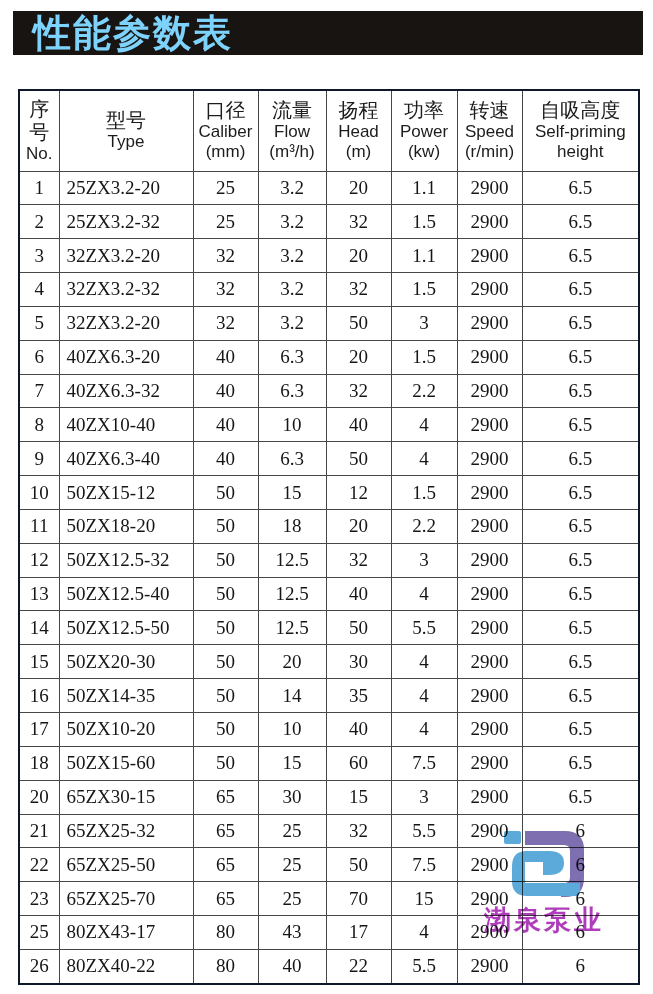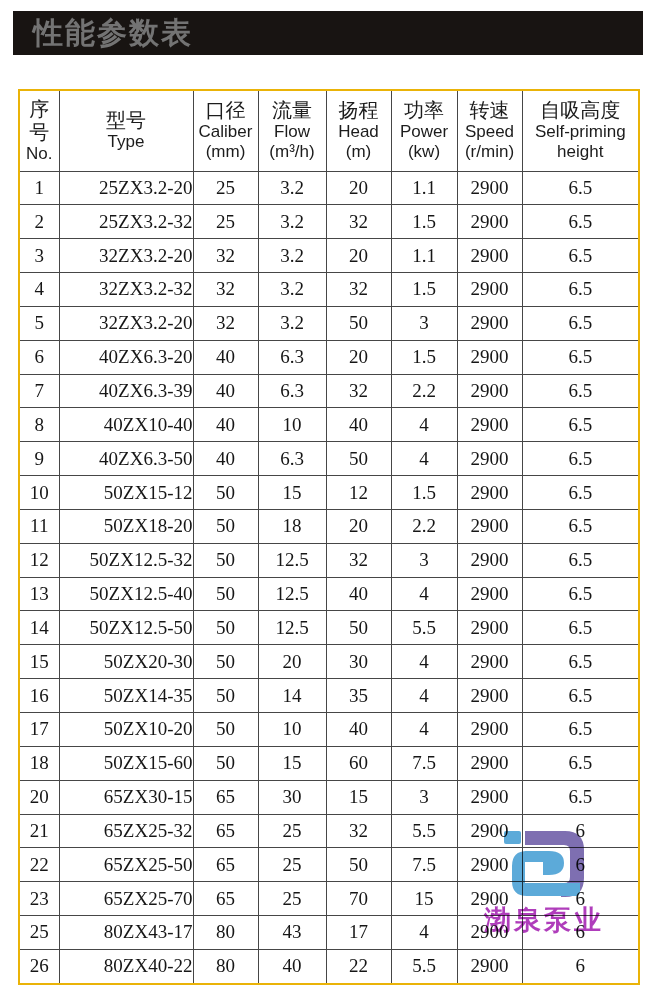--- a/index.html
+++ b/index.html
@@ -12,37 +12,37 @@
     font-family:"Liberation Sans", sans-serif;
   }
   .title-bar {
     position:absolute; left:13px; top:11px;
     width:630px; height:44px;
     background:#181412;
     display:flex; align-items:center;
     padding-left:20px;
   }
   .title-text {
-    color:#737373;
-    font-size:30px;
+    color:#7dd3fc;
+    font-size:38px;
     font-weight:bold;
     letter-spacing:2px;
     font-family:"Liberation Sans", sans-serif;
   }
   table.param-table {
     position:absolute; left:18px; top:89px;
     width:620px; height:896px;
     border-collapse:collapse;
     table-layout:fixed;
     background:#ffffff;
   }
   table.param-table, table.param-table tr, table.param-table th, table.param-table td {
     border:1px solid #464646;
   }
-  table.param-table { border:2px solid #eab308; }
+  table.param-table { border:2px solid #0f172a; }
   thead tr { height:81px; }
   th {
     font-weight:normal;
     vertical-align:middle;
     text-align:center;
     padding:0 1px;
     background:#ffffff;
   }
   .h-zh {
     font-size:20px;
@@ -58,21 +58,21 @@
   }
   td {
     font-family:"Liberation Serif", serif;
     font-size:19px;
     color:#161616;
     text-align:center;
     vertical-align:middle;
     white-space:nowrap;
     overflow:hidden;
   }
-  td.type-cell { text-align:right; padding-left:15px; }
+  td.type-cell { text-align:left; padding-left:7px; }
   
   .watermark {
     position:absolute; left:478px; top:830px;
     width:132px;
     text-align:center;
     pointer-events:none;
     mix-blend-mode:multiply;
   }
   .wm-logo { display:block; margin:0 auto; opacity:0.92; }
   .wm-text {
@@ -204,41 +204,41 @@
           <td class="type-cell">40ZX6.3-20</td>
           <td>40</td>
           <td>6.3</td>
           <td>20</td>
           <td>1.5</td>
           <td>2900</td>
           <td>6.5</td>
         </tr>
         <tr>
           <td>7</td>
-          <td class="type-cell">40ZX6.3-39</td>
+          <td class="type-cell">40ZX6.3-32</td>
           <td>40</td>
           <td>6.3</td>
           <td>32</td>
           <td>2.2</td>
           <td>2900</td>
           <td>6.5</td>
         </tr>
         <tr>
           <td>8</td>
           <td class="type-cell">40ZX10-40</td>
           <td>40</td>
           <td>10</td>
           <td>40</td>
           <td>4</td>
           <td>2900</td>
           <td>6.5</td>
         </tr>
         <tr>
           <td>9</td>
-          <td class="type-cell">40ZX6.3-50</td>
+          <td class="type-cell">40ZX6.3-40</td>
           <td>40</td>
           <td>6.3</td>
           <td>50</td>
           <td>4</td>
           <td>2900</td>
           <td>6.5</td>
         </tr>
         <tr>
           <td>10</td>
           <td class="type-cell">50ZX15-12</td>

